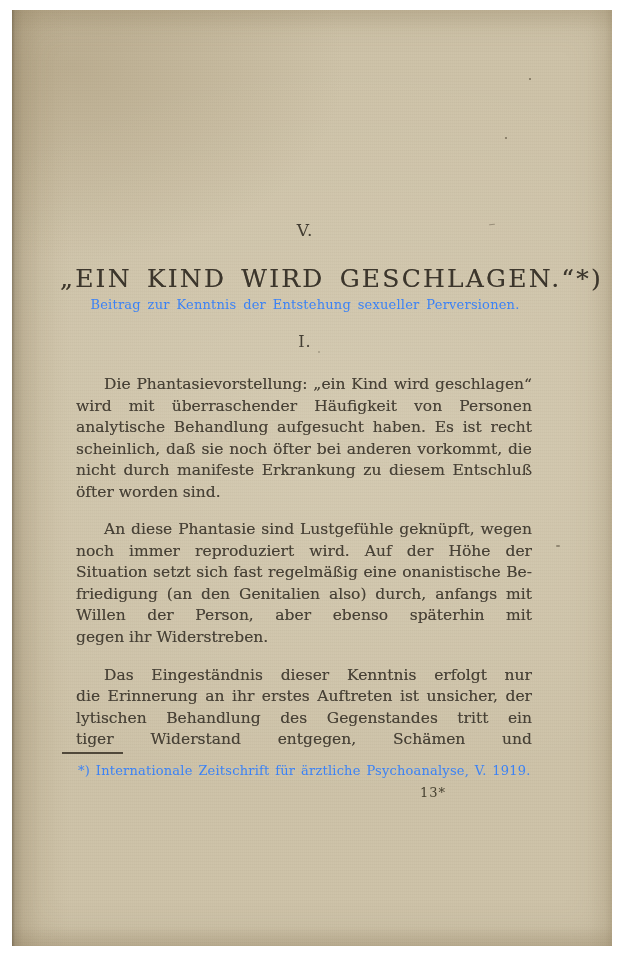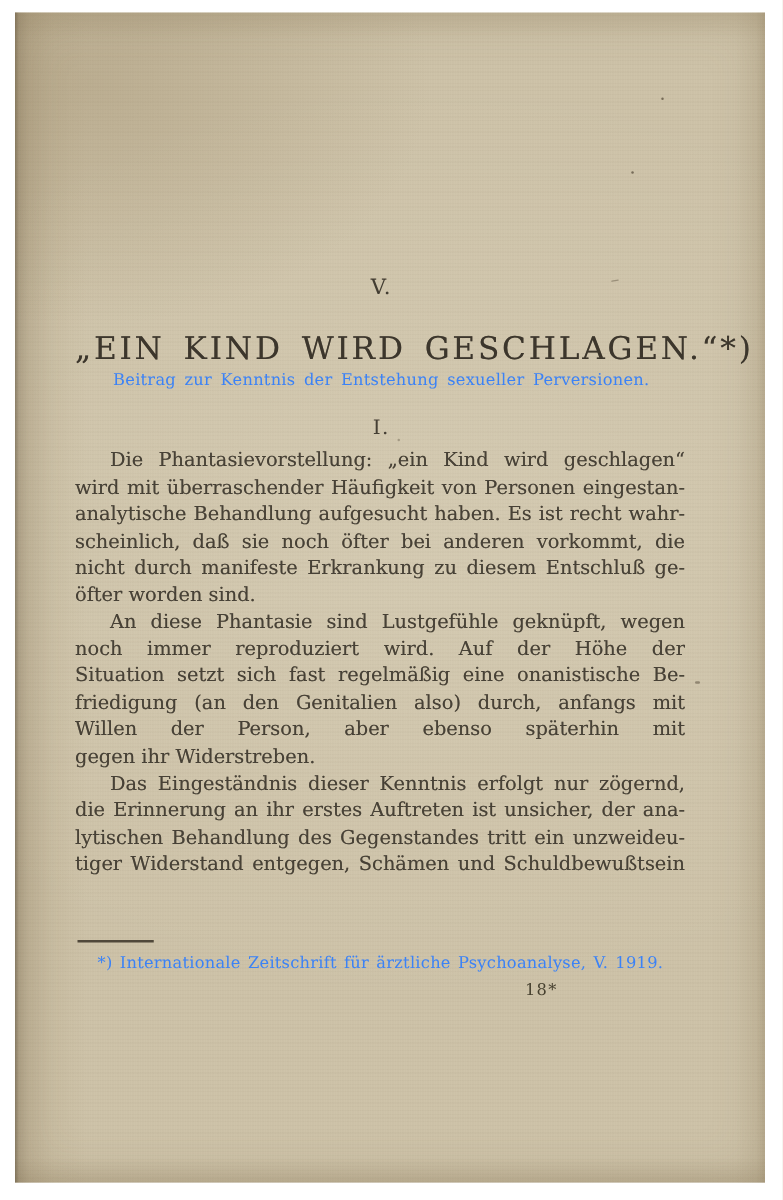--- a/index.html
+++ b/index.html
@@ -73,21 +73,21 @@
     letter-spacing: 1px;
   }
   .body-block {
     top: 358px;
     left: 60px;
     width: 488px;
     font-size: 15.5px;
     color: #474136;
     text-shadow: 0 0 0.4px rgba(64,56,44,0.5);
   }
-  .para { margin: 0; padding: 0; }
+  .para { margin: 16px; padding: 0; }
   .line {
     line-height: 21.55px;
     height: 21.55px;
     text-align: justify;
     text-align-last: justify;
     text-justify: inter-word;
     white-space: normal;
     overflow: hidden;
   }
   .line.first { padding-left: 28px; }
@@ -170,14 +170,14 @@
       <div class="line">die Erinnerung an ihr erstes Auftreten ist unsicher, der ana-</div>
       <div class="line">lytischen Behandlung des Gegenstandes tritt ein unzweideu-</div>
       <div class="line">tiger Widerstand entgegen, Schämen und Schuldbewußtsein</div>
     </div>
   </div>
 
   <div class="abs footnote-rule"></div>
 
   <div class="abs footnote">*) Internationale Zeitschrift für ärztliche Psychoanalyse, V. 1919.</div>
 
-  <div class="abs signature-mark">18*</div>
+  <div class="abs signature-mark">13*</div>
 </div>
 
 </body></html>

